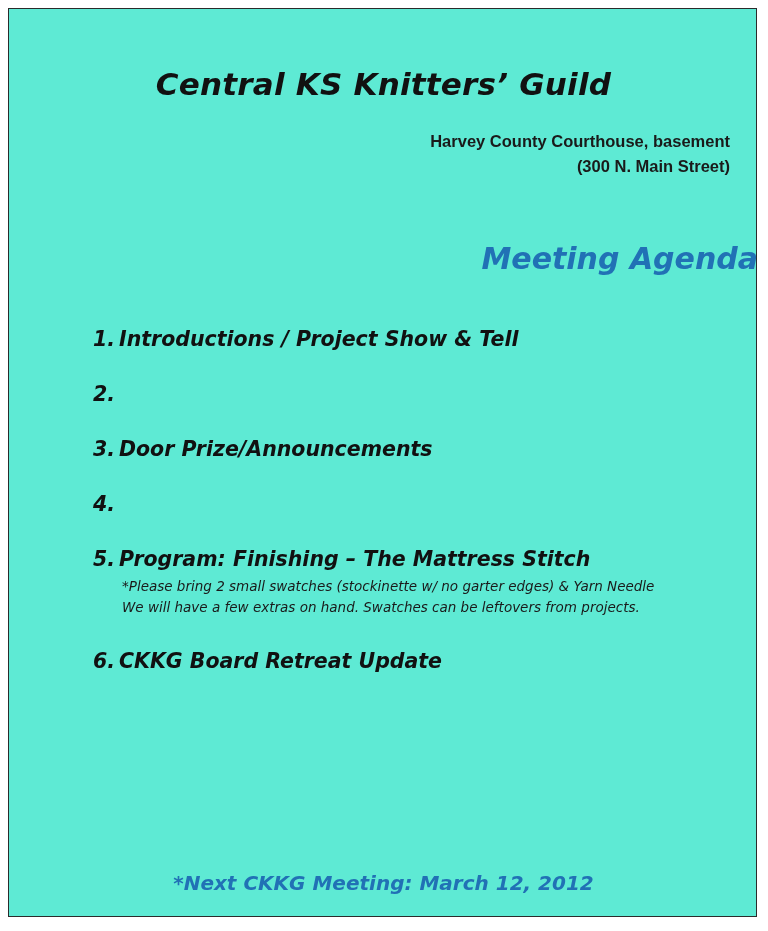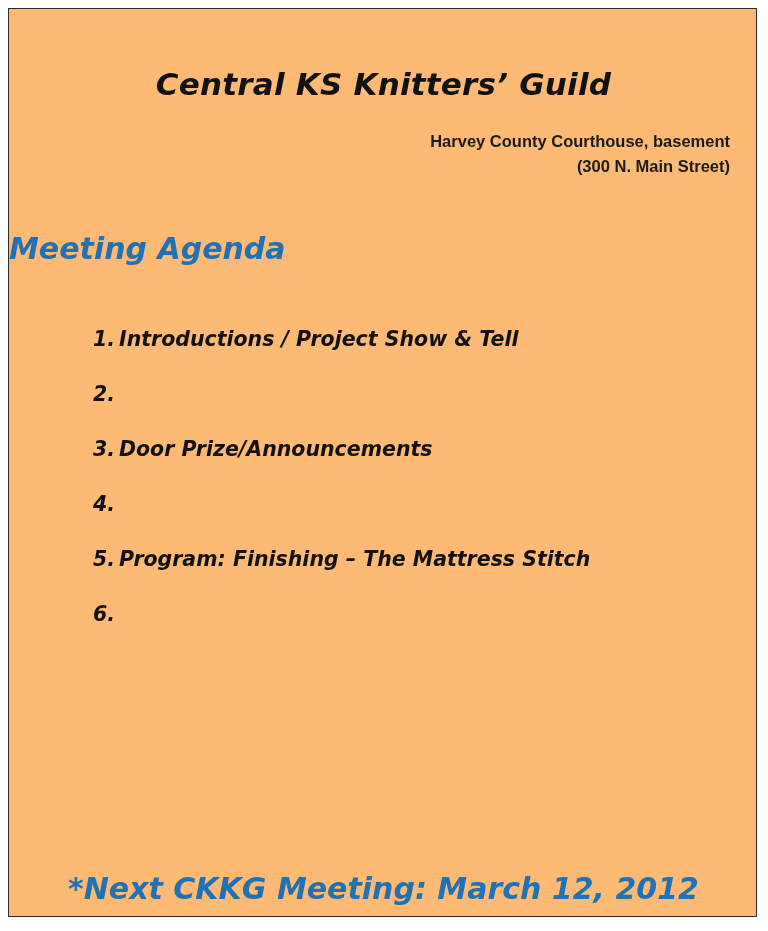--- a/index.html
+++ b/index.html
@@ -16,21 +16,21 @@
 
   
   .page {
     position: absolute;
     left: 8px;
     top: 8px;
     width: 749px;
     height: 909px;
     box-sizing: border-box;
     border: 1px solid #2b2b2b;
-    background: #fdba74;
+    background: #5eead4;
   }
 
   
   .comic {
     font-family: "DejaVu Sans", sans-serif;
     font-style: italic;
   }
 
   
   .doc-title {
@@ -58,23 +58,23 @@
     font-size: 16.5px;
     line-height: 25px;
     color: #1a1a1a;
     white-space: nowrap;
   }
 
   
   .agenda-heading {
     position: absolute;
     left: 0;
-    top: 222px;
+    top: 232px;
     width: 749px;
-    text-align: left;
+    text-align: right;
     font-size: 30px;
     font-weight: bold;
     font-style: italic;
     color: #2171B5;
     white-space: nowrap;
   }
 
   
   .agenda-list {
     position: absolute;
@@ -115,21 +115,21 @@
     white-space: nowrap;
   }
 
   
   .footer-note {
     position: absolute;
     left: 0;
     top: 862px;
     width: 749px;
     text-align: center;
-    font-size: 30px;
+    font-size: 20px;
     font-weight: bold;
     font-style: italic;
     color: #2171B5;
     white-space: nowrap;
   }
 </style>
 </head>
 <body>
 
 <div class="page">
@@ -169,25 +169,30 @@
       <div class="agenda-line comic">
         <span class="agenda-num">4.</span>
       </div>
     </div>
 
     <div class="agenda-item">
       <div class="agenda-line comic">
         <span class="agenda-num">5.</span>
         <span class="agenda-text">Program:  Finishing – The Mattress Stitch</span>
       </div>
+      <div class="agenda-notes">
+        <div class="agenda-note comic">*Please bring 2 small swatches (stockinette w/ no garter edges) &amp; Yarn Needle</div>
+        <div class="agenda-note comic">We will have a few extras on hand. Swatches can be leftovers from projects.</div>
+      </div>
     </div>
 
     <div class="agenda-item">
       <div class="agenda-line comic">
         <span class="agenda-num">6.</span>
+        <span class="agenda-text">CKKG Board Retreat Update</span>
       </div>
     </div>
 
   </div>
 
   <div class="footer-note comic">*Next CKKG Meeting:  March 12, 2012</div>
 
 </div>
 
 </body></html>

